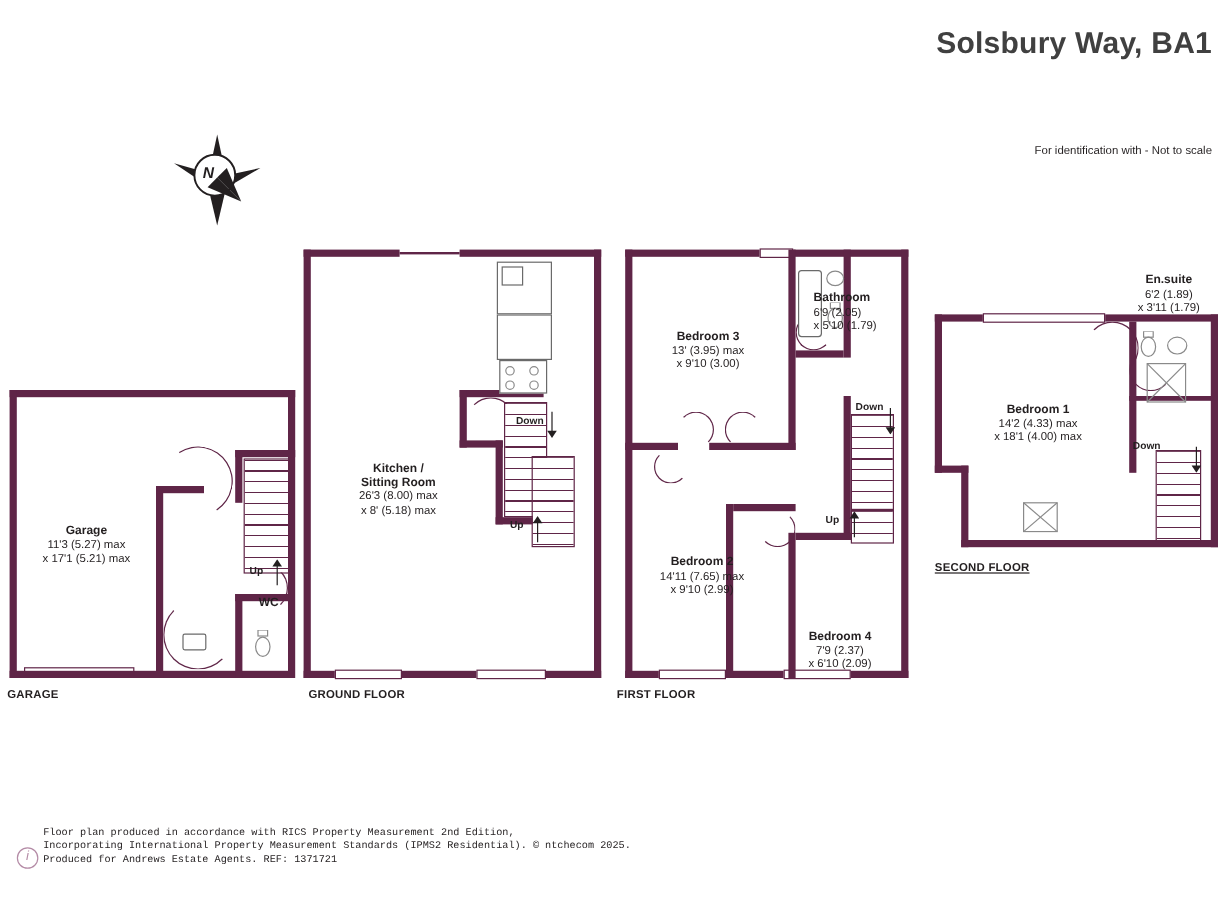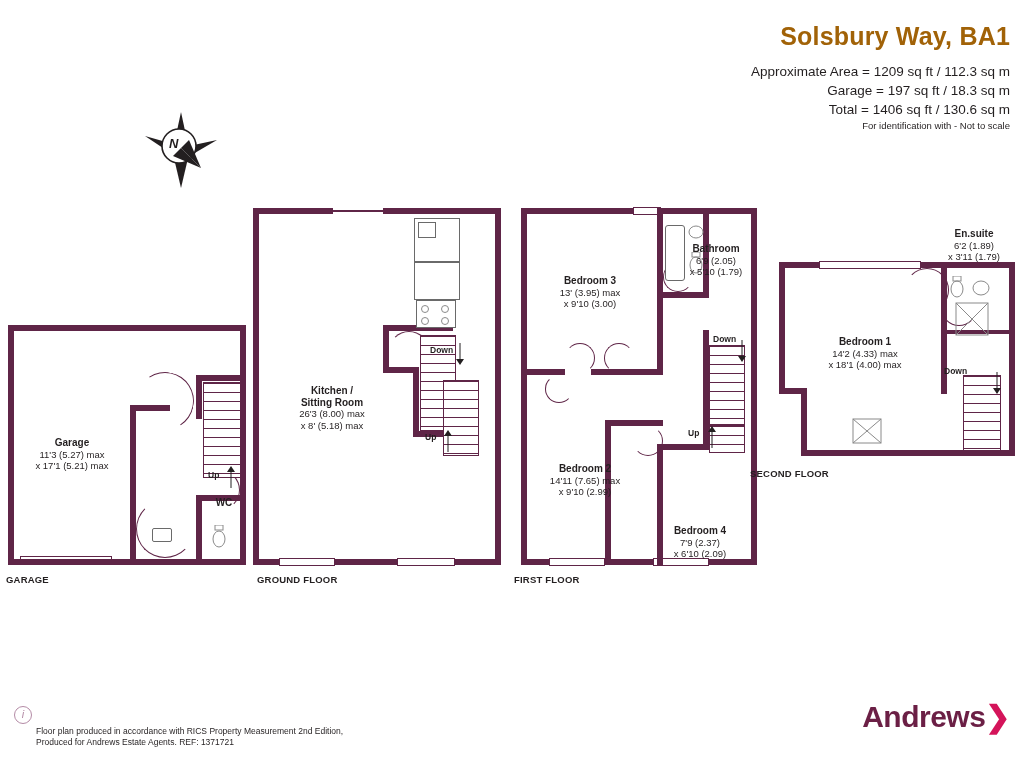--- a/index.html
+++ b/index.html
@@ -10,21 +10,21 @@
     color:#231f20;
     position:relative;
     overflow:hidden;
   }
   .root{position:absolute;inset:0;}
 
   
   .title{
     position:absolute;right:14px;top:22px;
     font-size:25px;font-weight:bold;letter-spacing:.2px;
-    color:#a16207;text-align:right;margin-left:33px;
+    color:#404040;text-align:right;margin-left:33px;
   }
   .areas{
     position:absolute;right:14px;top:62px;
     text-align:right;font-size:13.5px;line-height:19px;color:#231f20;
   }
   .disclaimer{
     position:absolute;right:14px;top:120px;
     text-align:right;font-size:9.5px;color:#231f20;
   }
 
@@ -60,43 +60,38 @@
       repeating-linear-gradient(to bottom, #5f2547 0 1px, #ffffff 1px 9px);
   }
 
   
   .arc{
     position:absolute;border:1px solid #5f2547;border-radius:50%;
     box-sizing:border-box;background:transparent;
   }
 
   
-  .footer{position:absolute;left:14px;bottom:20px;font-size:8.5px;line-height:11px;color:#231f20;}
+  .footer{position:absolute;left:14px;bottom:46px;font-size:8.5px;line-height:11px;color:#231f20;font-family:Liberation Mono, monospace;}
   .footer-icon{
     position:absolute;left:14px;bottom:44px;width:16px;height:16px;border:1px solid #b48ba6;
     border-radius:50%;color:#b48ba6;font-size:11px;text-align:center;line-height:15px;font-style:italic;
   }
   .brand{
     position:absolute;right:14px;bottom:34px;
     font-size:30px;font-weight:bold;color:#6b1f45;letter-spacing:-.5px;
   }
   .brand .chev{color:#d4145a;font-size:30px;}
 </style>
 </head>
 <body>
 
 <div class="root">
 
   <div class="title">Solsbury Way, BA1</div>
 
-  <div class="areas">
-    <div>Approximate Area = 1209 sq ft / 112.3 sq m</div>
-    <div>Garage = 197 sq ft / 18.3 sq m</div>
-    <div>Total = 1406 sq ft / 130.6 sq m</div>
-  </div>
   <div class="disclaimer">For identification with - Not to scale</div>
 
   <div class="compass">
     <svg width="76" height="80" viewBox="0 0 76 80">
 
       <polygon points="38,2 44,30 38,36 32,30" fill="#231f20"></polygon>
       <polygon points="38,78 46,44 38,38 30,44" fill="#231f20"></polygon>
       <polygon points="2,26 30,34 34,40 26,42" fill="#231f20"></polygon>
       <polygon points="74,30 46,36 42,40 50,44" fill="#231f20"></polygon>
       <circle cx="36" cy="36" r="17" fill="#ffffff" stroke="#231f20" stroke-width="1.6"></circle>
@@ -248,21 +243,21 @@
     <svg style="position:absolute;left:688px;top:252px;width:16px;height:24px;" viewBox="0 0 16 24">
         <rect x="4" y="0" width="8" height="5" fill="none" stroke="#8a8a8a"></rect>
         <ellipse cx="8" cy="13" rx="6" ry="8" fill="none" stroke="#8a8a8a"></ellipse>
       </svg>
 
     <div class="room-label" style="left:535px;top:275px;width:110px;">
       <b>Bedroom 3</b><br>
       <span>13' (3.95) max</span><br>
       <span>x 9'10 (3.00)</span>
     </div>
-    <div class="room-label" style="left:678px;top:243px;width:76px;text-align:center;">
+    <div class="room-label" style="left:678px;top:243px;width:76px;text-align:left;">
       <b>Bathroom</b><br>
       <span>6'9 (2.05)</span><br>
       <span>x 5'10 (1.79)</span>
     </div>
     <div class="room-label" style="left:530px;top:463px;width:110px;">
       <b>Bedroom 2</b><br>
       <span>14'11 (7.65) max</span><br>
       <span>x 9'10 (2.99)</span>
     </div>
     <div class="room-label" style="left:655px;top:525px;width:90px;">
@@ -317,25 +312,23 @@
     <div class="room-label" style="left:930px;top:228px;width:88px;">
       <b>En.suite</b><br>
       <span>6'2 (1.89)</span><br>
       <span>x 3'11 (1.79)</span>
     </div>
     <div class="room-label" style="left:800px;top:336px;width:130px;">
       <b>Bedroom 1</b><br>
       <span>14'2 (4.33) max</span><br>
       <span>x 18'1 (4.00)  max</span>
     </div>
-    <div class="floor-label" style="left:750px;top:468px;">SECOND FLOOR</div>
+    <div class="floor-label" style="left:779px;top:468px;text-decoration:underline;">SECOND FLOOR</div>
   </div>
 
   <div class="footer-icon">i</div>
   <div class="footer" style="left:36px;">
     <div>Floor plan produced in accordance with RICS Property Measurement 2nd Edition,</div>
+    <div>Incorporating International Property Measurement Standards (IPMS2 Residential).   © ntchecom 2025.</div>
     <div>Produced for Andrews Estate Agents.   REF: 1371721</div>
   </div>
-  <div class="brand">
-    <span>Andrews</span><span class="chev">❯</span>
-  </div>
 
 </div>
 
 </body></html>

